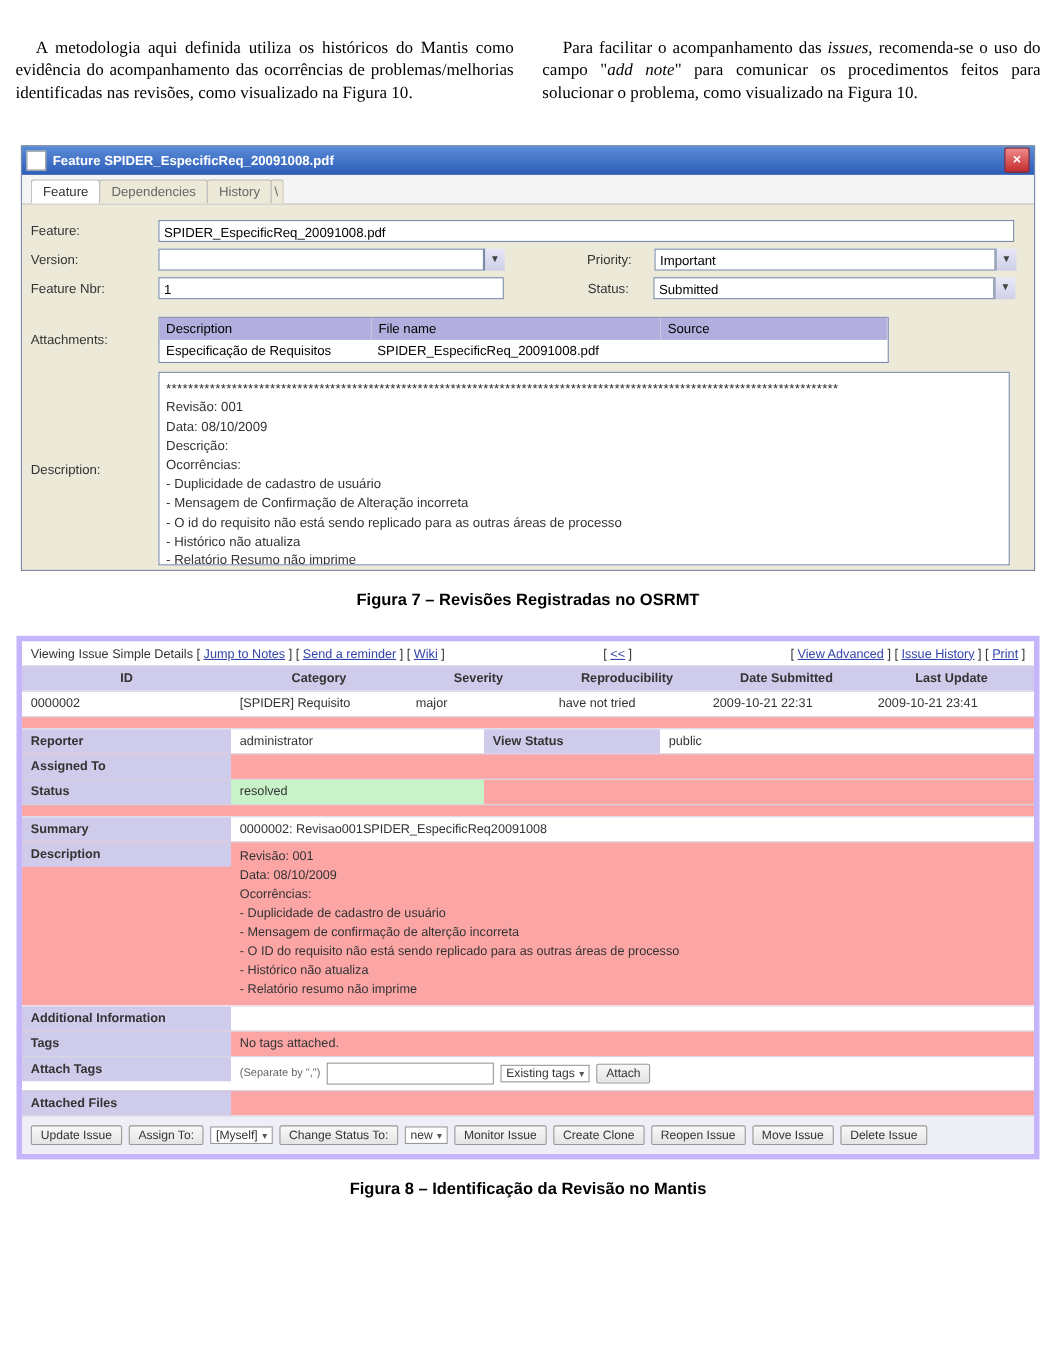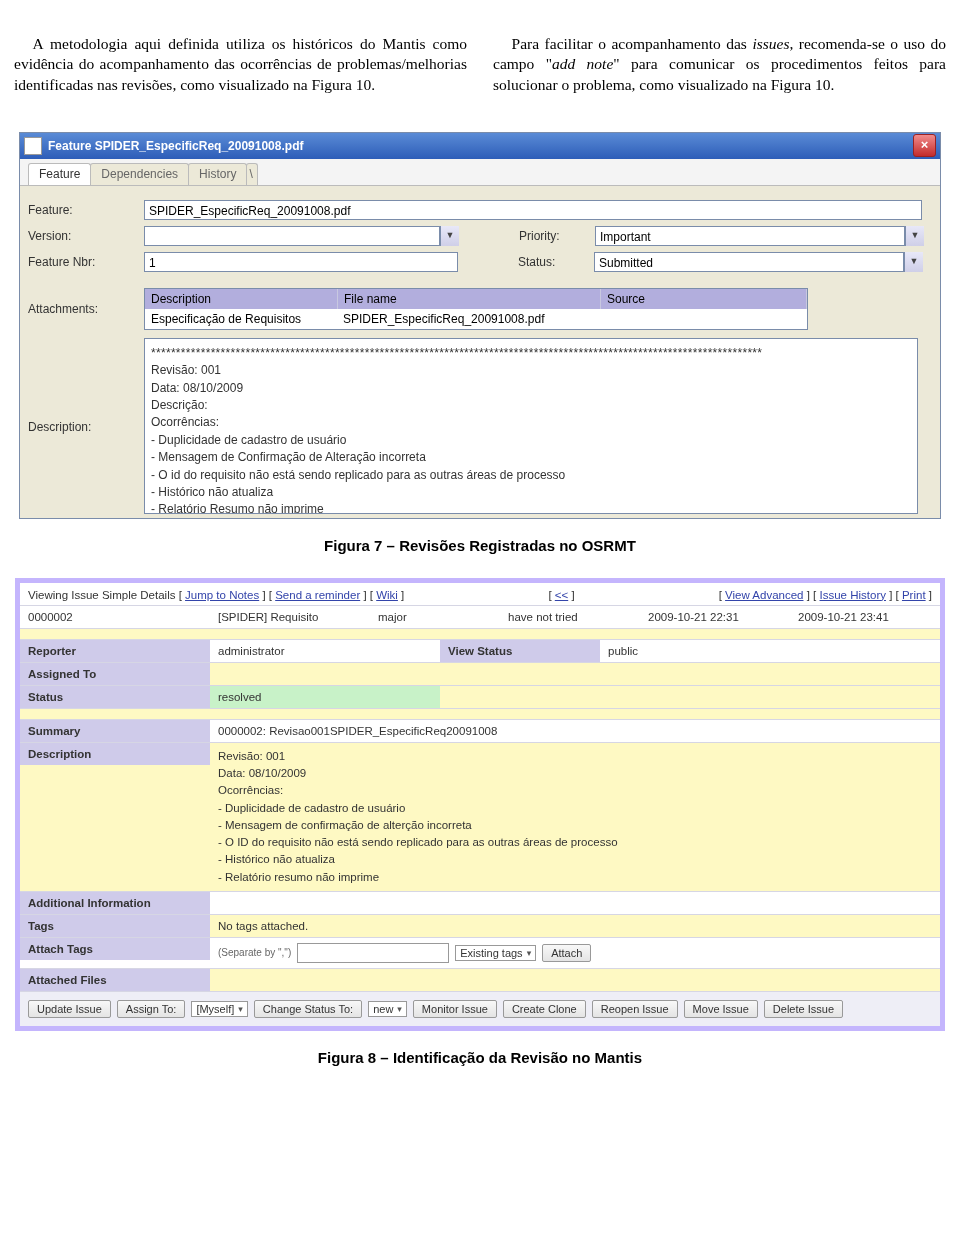--- a/index.html
+++ b/index.html
@@ -13,38 +13,38 @@
   .titlebar{background:linear-gradient(#5a8bd6,#2d5db8);height:26px;display:flex;align-items:center;padding:0 4px;color:#fff}
   .docicon{width:16px;height:16px;background:#fff;border:1px solid #999;margin-right:6px}
   .tbtitle{font-weight:bold}
   .closebox{margin-left:auto;width:21px;height:21px;background:linear-gradient(#f18b8b,#c32c2c);border:1px solid #9a2222;border-radius:3px;text-align:center;color:#fff;font-weight:bold;line-height:19px;font-size:13px}
   .tabrow{background:#f4f4f4;border-bottom:1px solid #bbb;padding:4px 8px 0;display:flex;gap:0}
   .tab{padding:3px 10px 4px;border:1px solid #bbb;border-bottom:none;background:#fff;border-top-left-radius:3px;border-top-right-radius:3px;margin-right:-1px;color:#333}
   .tab.back{background:#ece9d8;color:#666}
   .formarea{background:#ece9d8;padding:14px 8px 0 8px}
   .frow{display:flex;align-items:center;margin-bottom:6px}
   .flab{width:110px;padding-right:6px;color:#333}
-  .flab2{width:70px;text-align:left;padding-right:6px;color:#333}
+  .flab2{width:70px;text-align:center;padding-right:6px;color:#333}
   .finput{background:#fff;border:1px solid #7a8caa;height:20px;line-height:20px;padding:0 4px;box-sizing:border-box}
   .drop{position:relative;display:flex}
   .drop .arbtn{width:18px;background:linear-gradient(#e8e8f8,#cfcfe8);border-left:1px solid #7a8caa;text-align:center;line-height:18px;font-size:9px;color:#444}
   .atable{margin:2px 0 0 116px;width:662px;border:1px solid #7a8caa;background:#fff}
   .ath{background:#b2aedd;display:flex;font-weight:normal}
   .ath>div{padding:3px 6px;border-right:1px solid #c8c8e0}
   .atr{display:flex}
   .atr>div{padding:3px 6px}
   .desc{margin:10px 0 0 116px;width:774px;height:176px;background:#fff;border:1px solid #7a8caa;padding:6px 8px 6px 6px;overflow:hidden;font-size:12px;line-height:1.45;color:#333;position:relative;box-sizing:border-box}
   .desc .stars{letter-spacing:0.3px;white-space:nowrap;overflow:hidden}
   
   .ss2{width:920px;margin:0 auto;border:5px solid #c4b5fd;background:#fff;font-family:Liberation Sans, sans-serif;font-size:11.5px;color:#333}
   .mrow{display:flex;border-top:1px solid #d6d6e4}
   .mrow>div{padding:5px 8px;box-sizing:border-box}
   .mhead{background:#cfcbea;font-weight:bold;text-align:center}
   .mhead2{background:#cfcbea;font-weight:bold;width:190px}
-  .mlight{background:#fef9c3}
+  .mlight{background:#fca5a5}
   .mwhite{background:#fff}
   .mlink{color:#3344aa;text-decoration:underline}
   .topbar{display:flex;padding:6px 8px 4px;justify-content:space-between;font-size:11.5px}
   .statgrn{background:#c8f2c8}
   .btn{background:linear-gradient(#f8f8f8,#e4e4e4);border:1px solid #999;border-radius:2px;padding:2px 8px;font-size:11px;color:#333;display:inline-block}
   .sel{background:#fff;border:1px solid #999;padding:1px 4px;font-size:11px;display:inline-flex;align-items:center;gap:4px}
   .sel::after{content:"▾";font-size:9px;color:#555}
   .tinput{background:#fff;border:1px solid #999;height:18px}
   .btnrow{display:flex;gap:6px;padding:8px;flex-wrap:wrap;align-items:center;background:#eeeef6;border-top:1px solid #d6d6e4}
 </style>
@@ -142,20 +142,28 @@
       [ <span class="mlink">Jump to Notes</span> ]
       [ <span class="mlink">Send a reminder</span> ]
       [ <span class="mlink">Wiki</span> ]
     </div>
     <div>[ <span class="mlink">&lt;&lt;</span> ]</div>
     <div>
       [ <span class="mlink">View Advanced</span> ]
       [ <span class="mlink">Issue History</span> ]
       [ <span class="mlink">Print</span> ]
     </div>
+  </div>
+  <div class="mrow mhead">
+    <div style="width:190px">ID</div>
+    <div style="flex:1">Category</div>
+    <div style="width:130px">Severity</div>
+    <div style="width:140px">Reproducibility</div>
+    <div style="width:150px">Date Submitted</div>
+    <div style="width:150px">Last Update</div>
   </div>
   <div class="mrow mwhite">
     <div style="width:190px">0000002</div>
     <div style="flex:1">[SPIDER] Requisito</div>
     <div style="width:130px">major</div>
     <div style="width:140px">have not tried</div>
     <div style="width:150px">2009-10-21 22:31</div>
     <div style="width:150px">2009-10-21 23:41</div>
   </div>
   <div class="mrow mlight" style="height:10px;padding:0"></div>

